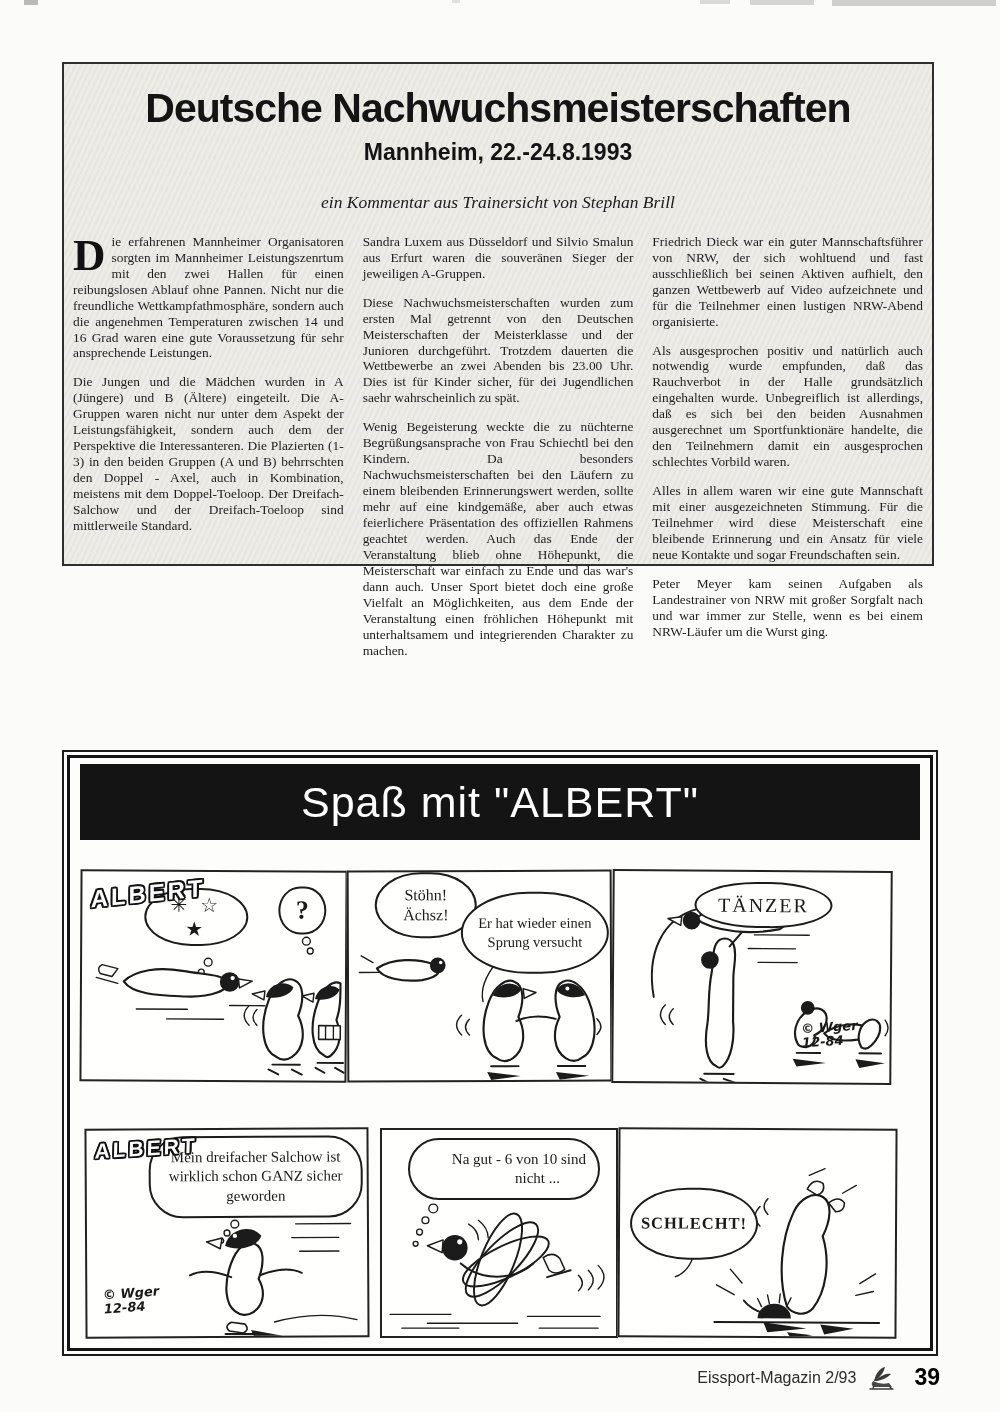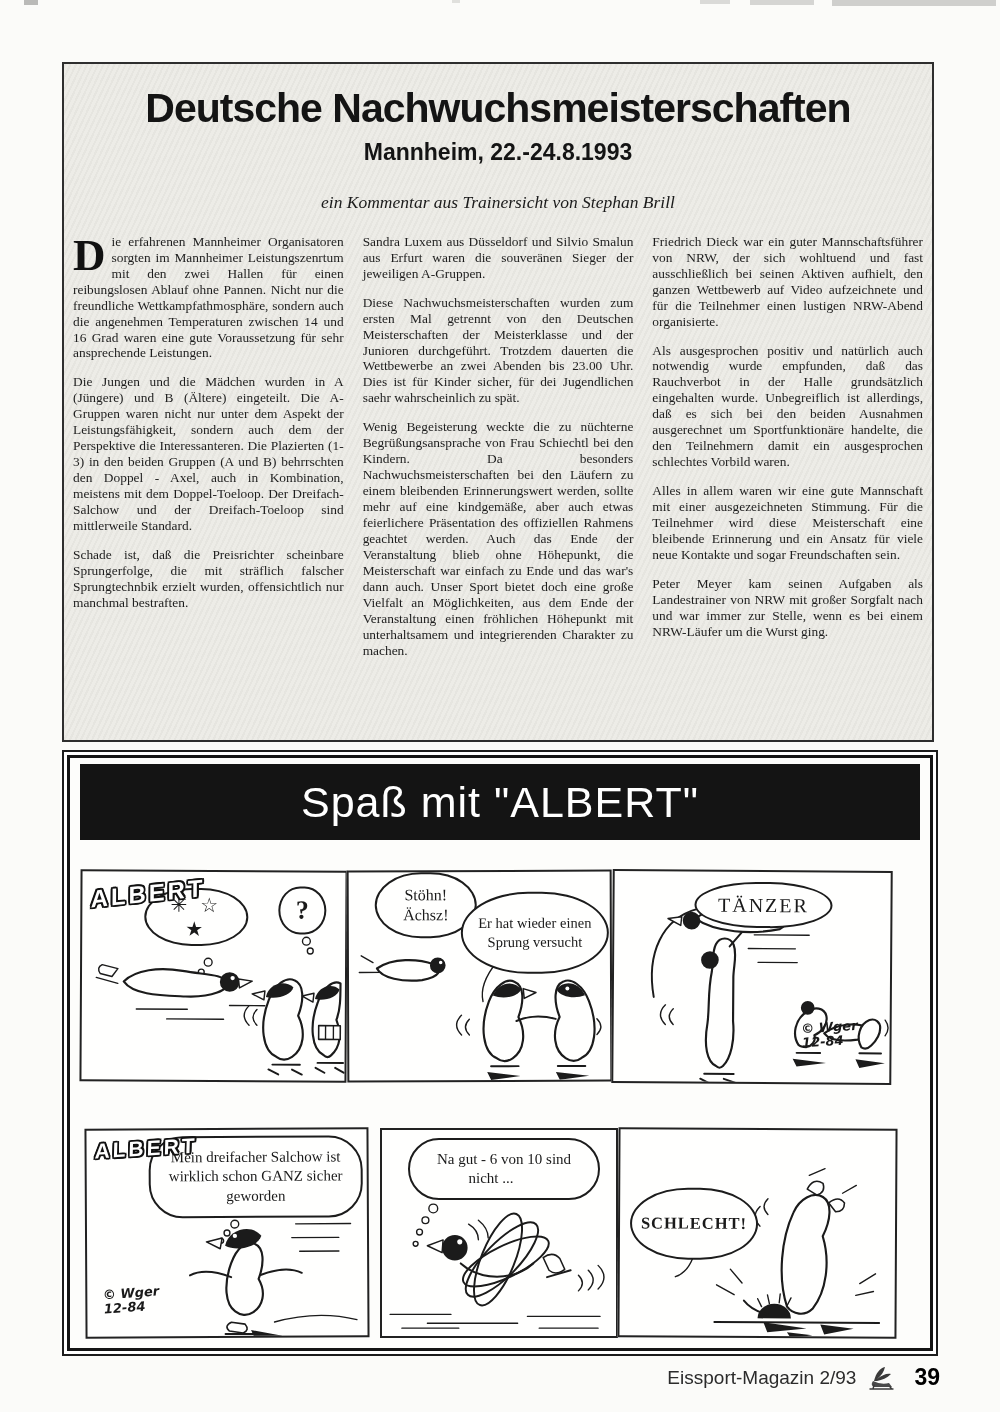--- a/index.html
+++ b/index.html
@@ -5,21 +5,21 @@
   html,body{margin:0;padding:0;}
   body{
     width:1000px;height:1412px;position:relative;overflow:hidden;
     background:#fbfbf9;color:#1b1b1b;
     font-family:"Liberation Serif", serif;
   }
   
   .mark{position:absolute;background:#8f8f8c;}
   
   .article-box{
-    position:absolute;left:62px;top:62px;width:872px;height:680px;
+    position:absolute;left:62px;top:62px;width:872px;height:504px;
     background:#edece7;
     background-image:repeating-linear-gradient(115deg, rgba(110,110,100,.055) 0 2px, rgba(0,0,0,0) 2px 5px);
     border:2px solid #2e2e2e;box-sizing:border-box;
   }
   .art-title{margin:24px 10px 0;text-align:center;
     font-family:"Liberation Sans",sans-serif;font-weight:700;font-size:41px;line-height:1.02;
     letter-spacing:-1px;color:#141414;}
   .art-sub{margin:9px 10px 0;text-align:center;
     font-family:"Liberation Sans",sans-serif;font-weight:700;font-size:23px;color:#141414;}
   .art-byline{margin:26px 10px 0;text-align:center;
@@ -69,41 +69,40 @@
     font-family:"Liberation Serif",serif;
   }
   .ellipse{border-radius:50% / 55%;}
   .cloud{border-radius:34px;}
   .sig{
     position:absolute;z-index:3;font-family:"DejaVu Sans",sans-serif;font-style:italic;
     font-size:13px;font-weight:700;color:#1a1a1a;line-height:1.05;transform:rotate(-4deg);
   }
   
   .footer{position:absolute;top:1364px;right:60px;display:flex;align-items:center;gap:10px;}
-  .footer-label{font-family:"Liberation Sans",sans-serif;font-size:19px;color:#2b2b2b;}
+  .footer-label{font-family:"Liberation Sans",sans-serif;font-size:16px;color:#2b2b2b;}
   .footer-page{font-family:Liberation Sans, sans-serif;font-weight:700;font-size:23px;color:#000000;margin-left:8px;}
 </style>
 </head>
 <body>
 
 <div class="mark" style="left:24px;top:0;width:14px;height:5px;opacity:.6;"></div>
 <div class="mark" style="left:452px;top:0;width:8px;height:3px;opacity:.25;"></div>
 <div class="mark" style="left:700px;top:0;width:30px;height:4px;opacity:.3;"></div>
 <div class="mark" style="left:750px;top:0;width:64px;height:5px;opacity:.35;"></div>
 <div class="mark" style="left:832px;top:0;width:164px;height:6px;opacity:.4;"></div>
 
 <div class="article-box">
   <div class="art-title">Deutsche Nachwuchsmeisterschaften</div>
   <div class="art-sub">Mannheim, 22.-24.8.1993</div>
   <div class="art-byline">ein Kommentar aus Trainersicht von Stephan Brill</div>
   <div class="cols">
     <div class="col">
       <p><span class="dropcap">D</span><span>ie erfahrenen Mannheimer Organisatoren sorgten im Mannheimer Leistungszenrtum mit den zwei Hallen für einen reibungslosen Ablauf ohne Pannen. Nicht nur die freundliche Wettkampfathmosphäre, sondern auch die angenehmen Temperaturen zwischen 14 und 16 Grad waren eine gute Voraussetzung für sehr ansprechende Leistungen.</span></p>
       <p>Die Jungen und die Mädchen wurden in A (Jüngere) und B (Ältere) eingeteilt. Die A-Gruppen waren nicht nur unter dem Aspekt der Leistungsfähigkeit, sondern auch dem der Perspektive die Interessanteren. Die Plazierten (1-3) in den beiden Gruppen (A und B) behrrschten den Doppel - Axel, auch in Kombination, meistens mit dem Doppel-Toeloop. Der Dreifach-Salchow und der Dreifach-Toeloop sind mittlerweile Standard.</p>
-      <p>Schade ist, daß die Preisrichter scheinbare Sprungerfolge, die mit sträflich falscher Sprungtechnbik erzielt wurden, offensichtlich nur manchmal bestraften.</p>
     </div>
     <div class="col">
       <p>Sandra Luxem aus Düsseldorf und Silvio Smalun aus Erfurt waren die souveränen Sieger der jeweiligen A-Gruppen.</p>
       <p>Diese Nachwuchsmeisterschaften wurden zum ersten Mal getrennt von den Deutschen Meisterschaften der Meisterklasse und der Junioren durchgeführt. Trotzdem dauerten die Wettbewerbe an zwei Abenden bis 23.00 Uhr. Dies ist für Kinder sicher, für dei Jugendlichen saehr wahrscheinlich zu spät.</p>
       <p>Wenig Begeisterung weckte die zu nüchterne Begrüßungsansprache von Frau Schiechtl bei den Kindern. Da besonders Nachwuchsmeisterschaften bei den Läufern zu einem bleibenden Erinnerungswert werden, sollte mehr auf eine kindgemäße, aber auch etwas feierlichere Präsentation des offiziellen Rahmens geachtet werden. Auch das Ende der Veranstaltung blieb ohne Höhepunkt, die Meisterschaft war einfach zu Ende und das war's dann auch. Unser Sport bietet doch eine große Vielfalt an Möglichkeiten, aus dem Ende der Veranstaltung einen fröhlichen Höhepunkt mit unterhaltsamem und integrierenden Charakter zu machen.</p>
     </div>
     <div class="col">
       <p>Friedrich Dieck war ein guter Mannschaftsführer von NRW, der sich wohltuend und fast ausschließlich bei seinen Aktiven aufhielt, den ganzen Wettbewerb auf Video aufzeichnete und für die Teilnehmer einen lustigen NRW-Abend organisierte.</p>
       <p>Als ausgesprochen positiv und natürlich auch notwendig wurde empfunden, daß das Rauchverbot in der Halle grundsätzlich eingehalten wurde. Unbegreiflich ist allerdings, daß es sich bei den beiden Ausnahmen ausgerechnet um Sportfunktionäre handelte, die den Teilnehmern damit ein ausgesprochen schlechtes Vorbild waren.</p>
       <p>Alles in allem waren wir eine gute Mannschaft mit einer ausgezeichneten Stimmung. Für die Teilnehmer wird diese Meisterschaft eine bleibende Erinnerung und ein Ansatz für viele neue Kontakte und sogar Freundschaften sein.</p>
@@ -234,21 +233,21 @@
         <path class="bd" style="stroke-width:1.6" d="M146,196 q-8,4 -2,9 l14,2 q7,-3 2,-9 z"></path>
         <path class="ln" d="M140,208 h28"></path>
         <path class="fl" d="M166,204 l32,6 -28,3 z M150,210 l24,4 -20,2 z"></path>
         <path class="ln1" d="M100,62 q-10,10 0,20 M90,58 q-12,12 0,24"></path>
         <path class="ln1" d="M204,82 h52 M212,96 h56 M208,110 h48 M216,124 h40"></path>
         <path class="ln1" d="M190,196 q44,-12 84,-2"></path>
       </svg>
     </div>
 
     <div class="panel p5">
-      <div class="bubble cloud" style="left:26px;top:8px;width:192px;height:62px;font-size:15px;line-height:1.3;align-items:center;">
+      <div class="bubble cloud" style="left:26px;top:8px;width:192px;height:62px;font-size:15px;line-height:1.3;align-items:flex-end;">
         <span style="text-align:center;">Na gut - 6 von 10 sind</span>
         <span style="text-align:right;padding-right:26px;">nicht ...</span>
       </div>
       <svg viewBox="0 0 238 210">
         <circle class="ln1" cx="52" cy="80" r="4.5"></circle>
         <circle class="ln1" cx="44" cy="92" r="3.5"></circle>
         <circle class="ln1" cx="38" cy="104" r="3"></circle>
         <circle class="ln1" cx="34" cy="116" r="2.5"></circle>
 
         <ellipse class="ln" cx="118" cy="132" rx="17" ry="50" transform="rotate(22 118 132)"></ellipse>

